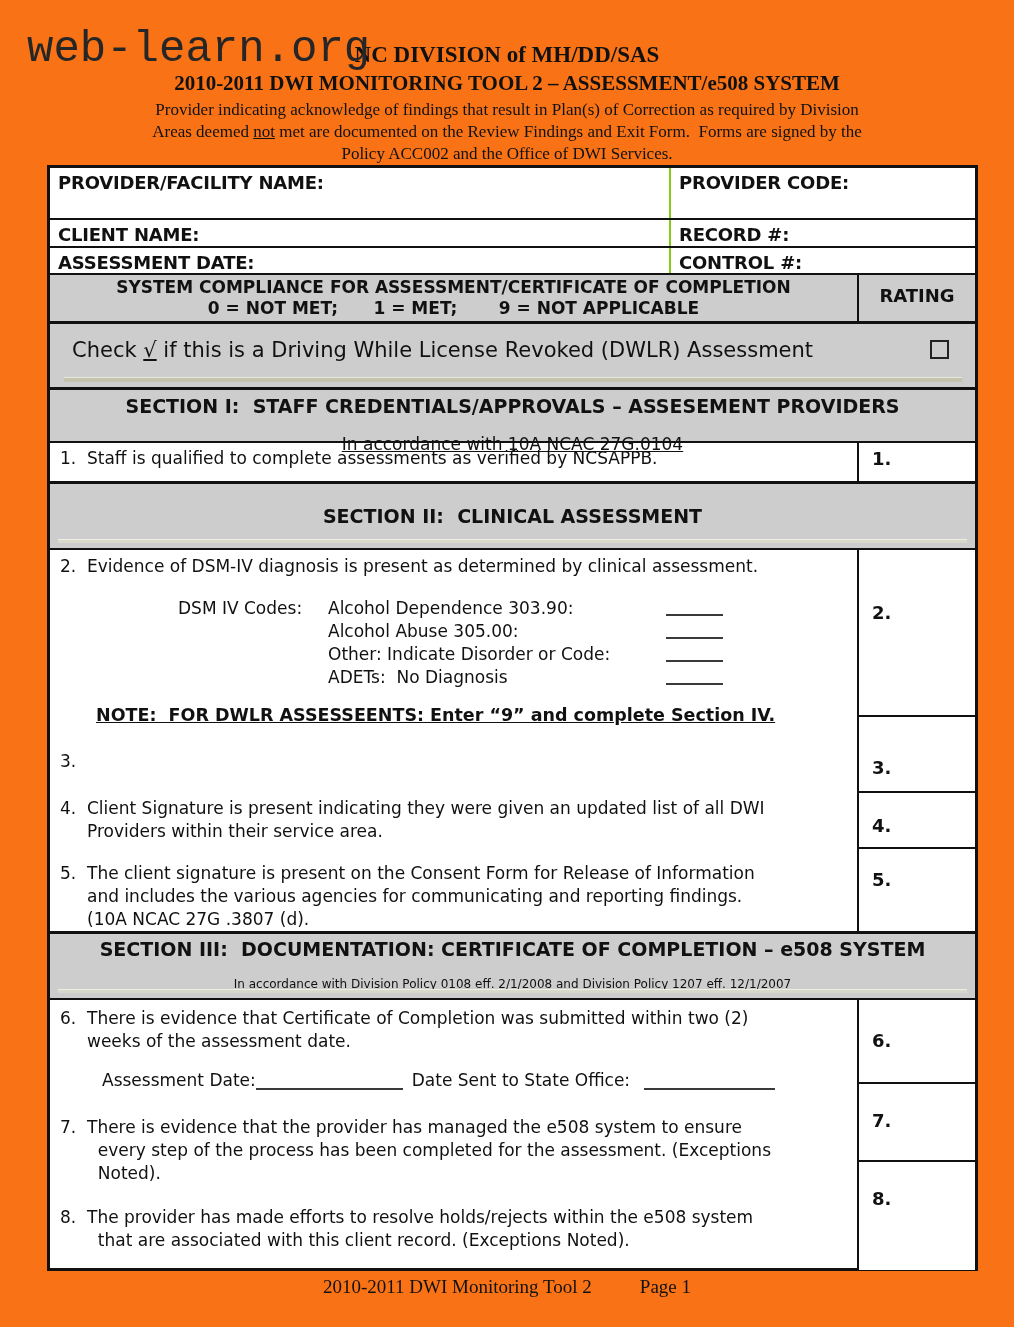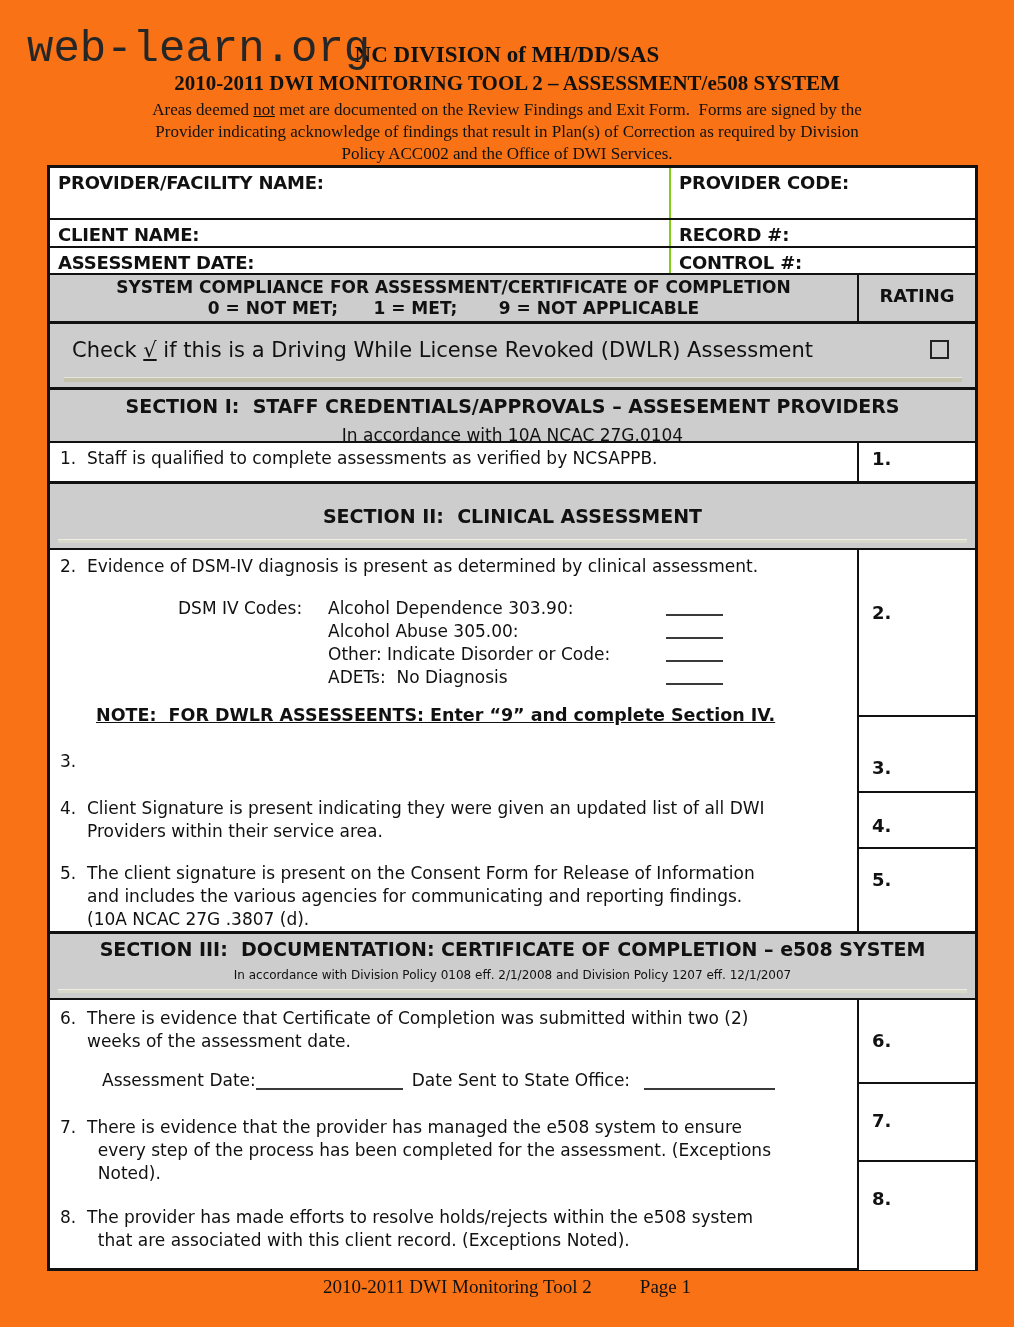--- a/index.html
+++ b/index.html
@@ -40,21 +40,21 @@
 
   .dwlr-row { height:66px; align-items:center; padding:0 26px 12px 22px; }
   .dwlr-text { flex:1; font-size:21px; white-space:pre; }
   .chk { text-decoration:underline; }
   .checkbox { width:19px; height:19px; border:2px solid #222; display:inline-block; background:#cdcdcd; }
   .olive { position:absolute; left:14px; right:13px; bottom:5px; height:5px;
            background:#c3c3ae; border-top:1px solid #e6e6da; }
 
   .sec-row { display:block; text-align:center; }
   .sec-title { font-weight:bold; font-size:19px; white-space:pre; }
-  .sec-sub { font-size:17px; margin-top:8px; white-space:pre; }
+  .sec-sub { font-size:17px; margin-top:17px; white-space:pre;text-decoration:underline; }
   .sec1-row { height:54px; padding-top:5px; }
   .sec2-row { height:67px; padding-top:21px; }
   .sec3-row { height:67px; padding-top:4px; }
   .sec3-row .sec-sub { font-size:12px; }
   .sec-divider { position:absolute; left:8px; right:8px; bottom:5px; height:4px;
                  background:#d9d9cb; border-top:1px solid #eeeee4; }
 
   .item1-row { height:40px; }
   .left-cell { flex:1; position:relative; }
   .item { display:flex; padding-left:10px; }
@@ -110,22 +110,22 @@
 <body>
 
 <div class="page">
 
   <div class="watermark">web-learn.org</div>
 
   <div class="doc-header">
     <div class="org-title">NC DIVISION of MH/DD/SAS</div>
     <div class="doc-title">2010-2011 DWI MONITORING TOOL 2 – ASSESSMENT/e508 SYSTEM</div>
     <div class="intro">
+      <div>Provider indicating acknowledge of findings that result in Plan(s) of Correction as required by Division</div>
       <div><span>Areas deemed </span><span class="u">not</span><span> met are documented on the Review Findings and Exit Form.  Forms are signed by the</span></div>
-      <div>Provider indicating acknowledge of findings that result in Plan(s) of Correction as required by Division</div>
       <div>Policy ACC002 and the Office of DWI Services.</div>
     </div>
   </div>
 
   <div class="form-table">
 
     <div class="row h-r1">
       <div class="info-left"><span class="flabel">PROVIDER/FACILITY NAME:</span></div>
       <div class="info-right"><span class="flabel">PROVIDER CODE:</span></div>
     </div>

